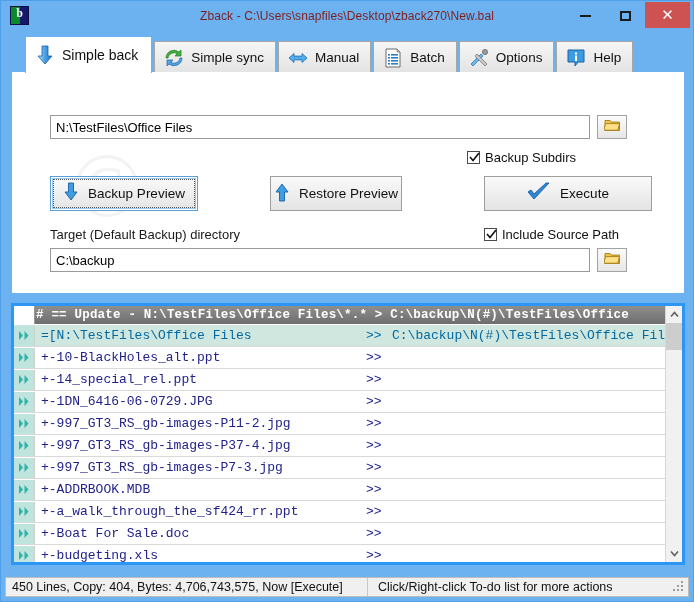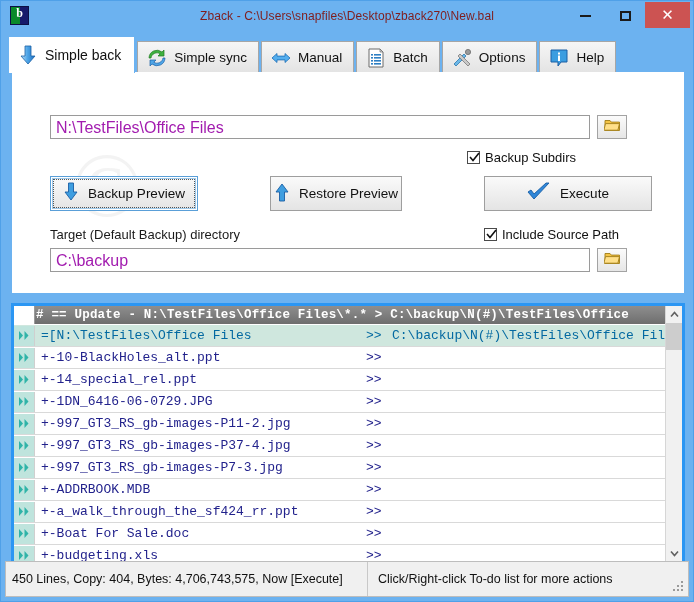--- a/index.html
+++ b/index.html
@@ -57,21 +57,21 @@
     right: 3px; width: 45px; height: 26px; top: 1px;
     background: #cc5352; color: #fff; font-size: 15px;
   }
   #btn-min .bar { width: 11px; height: 2px; background: #1b1b1b; }
   #btn-max .sq {
     width: 11px; height: 10px; border: 2px solid #1b1b1b; box-sizing: border-box;
   }
 
   
   #tabstrip {
-    position: absolute; left: 7px; top: 35px; right: 8px; height: 37px;
+    position: absolute; left: 24px; top: 35px; right: 8px; height: 37px;
     display: flex; align-items: flex-end;
   }
   .tab {
     height: 32px; box-sizing: border-box;
     display: flex; align-items: center; gap: 6px;
     padding: 0 11px 0 8px;
     background: linear-gradient(#f6f6f6,#e3e3e3);
     border: 1px solid #a6a6a6;
     border-bottom: none;
     margin-right: 2px;
@@ -110,21 +110,21 @@
     font-family: "Liberation Serif", serif;
     pointer-events: none; user-select: none;
   }
   .field-label {
     position: absolute; font-size: 13px; color: #1a1a1a; white-space: nowrap;
   }
   .textbox {
     position: absolute; height: 24px; box-sizing: border-box;
     border: 1px solid #9a9a9a;
     background: #ffffff;
-    font-size: 16px; color: #a21caf;
+    font-size: 13px; color: #000000;
     padding: 3px 5px;
     line-height: 17px;
     white-space: nowrap; overflow: hidden;
   }
   .browse-btn {
     position: absolute; width: 30px; height: 24px;
     box-sizing: border-box;
     border: 1px solid #a3a3a3;
     background: linear-gradient(#fbfbfb,#e6e6e6);
     display: flex; align-items: center; justify-content: center;
@@ -225,21 +225,21 @@
   }
   #sb-up { top: 0; }
   #sb-down { bottom: 0; }
   #sb-thumb {
     position: absolute; left: 0; top: 17px; width: 17px; height: 27px;
     background: #cdcdcd;
   }
 
   
   #statusbar {
-    position: absolute; left: 4px; right: 4px; bottom: 4px; height: 36px;
+    position: absolute; left: 4px; right: 4px; bottom: 4px; height: 20px;
     background: #f0f0f0;
     border: 1px solid #bdbdbd;
     box-sizing: border-box;
     display: flex; align-items: center;
     font-size: 12.5px; color: #111;
   }
   #status-left {
     width: 362px; height: 100%;
     display: flex; align-items: center;
     padding-left: 6px; box-sizing: border-box;

